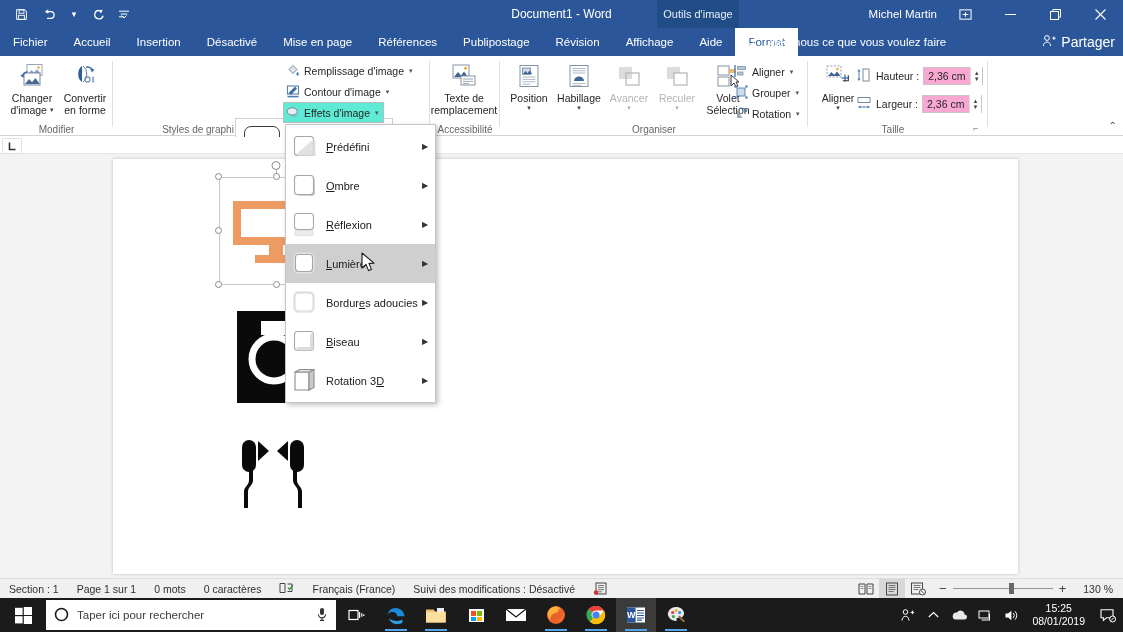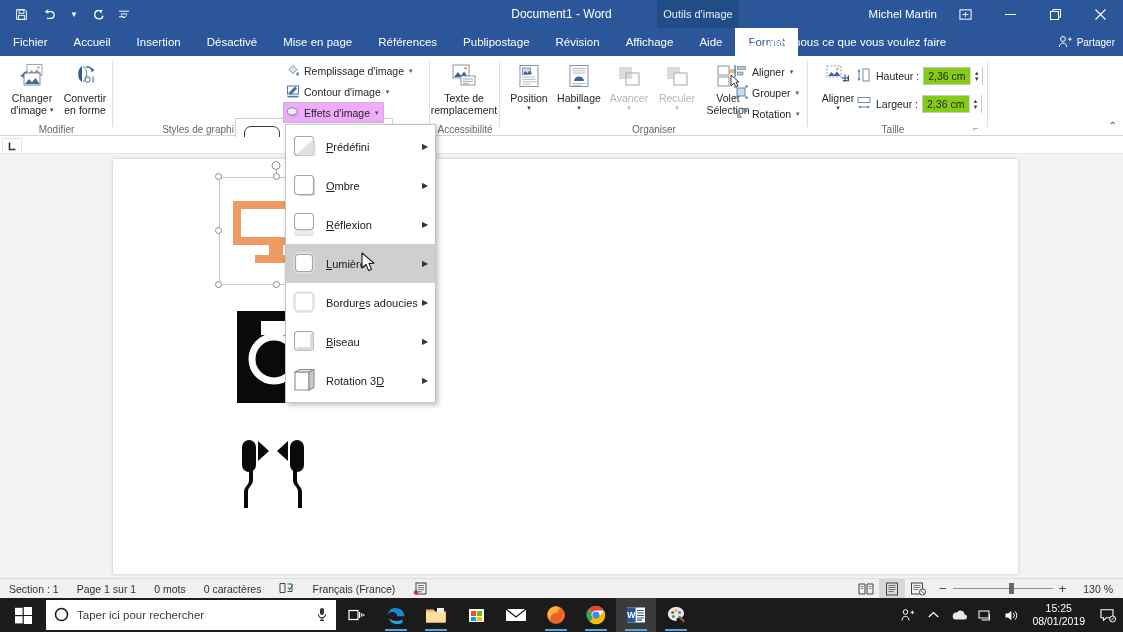--- a/index.html
+++ b/index.html
@@ -52,21 +52,21 @@
     display:flex; align-items:center; padding:0 13px; font-size:11.5px; color:#fff;
     cursor:pointer; white-space:nowrap;
   }
   .tab.active { background:#fff; color:#2b579a; }
   .tellme {
     position:absolute; left:745px; top:0; height:28px; display:flex; align-items:center;
     gap:7px; font-size:11.5px; color:#fff; cursor:pointer;
   }
   .share {
     position:absolute; right:8px; top:0; height:28px; display:flex; align-items:center;
-    gap:5px; font-size:10px; color:#fff; cursor:pointer;
+    gap:5px; font-size:14px; color:#fff; cursor:pointer;
   }
 
   
   .ribbon {
     position:absolute; top:56px; left:0; width:1123px; height:80px;
     background:#fff; border-bottom:1px solid #d4d4d4;
   }
   .grp { position:absolute; top:0; height:80px; }
   .grp .glabel {
     position:absolute; bottom:1px; left:0; width:100%; text-align:center;
@@ -80,21 +80,21 @@
   }
   .bigbtn .ico { height:30px; display:flex; align-items:center; justify-content:center; }
   .bigbtn .lbl { font-size:10.5px; line-height:12px; text-align:center; color:#262626; }
   .bigbtn.dis .lbl { color:#b4b4b4; }
   .bigbtn .caret { font-size:7px; line-height:8px; color:#444; }
 
   .smallbtn {
     position:absolute; display:flex; align-items:center; gap:4px; height:19px;
     padding:0 4px 0 2px; cursor:pointer; font-size:10.5px; white-space:nowrap;
   }
-  .smallbtn.sel { background:#f0abfc; outline:1px solid #bcbcbc;}
+  .smallbtn.sel { background:#5eead4; outline:1px solid #bcbcbc;}
   .smallbtn .dd { font-size:7px; color:#555; margin-left:1px;}
 
   
   .gallery {
     position:absolute; left:122px; top:62px; width:148px; height:48px;
     border:1px solid #d0d0d0; background:#fff; display:flex; align-items:center; gap:8px;
     padding-left:8px;
   }
   .swatch { width:36px; height:32px; border-radius:7px; background:#fff; cursor:pointer; }
   .galnav {
@@ -103,21 +103,21 @@
     display:flex; flex-direction:column;
   }
   .galnav div {
     flex:1; display:flex; align-items:center; justify-content:center;
     font-size:6px; color:#555; cursor:pointer; border-bottom:1px solid #ececec;
   }
   .galnav div:last-child { border-bottom:none; }
 
   .spinfield {
     display:inline-flex; align-items:center; border:1px solid #c6c6c6; height:18px;
-    background:#84cc16; width:60px; font-size:10.5px; padding-left:4px; color:#262626;
+    background:#f9a8d4; width:60px; font-size:10.5px; padding-left:4px; color:#262626;
   }
   .spinarrows {
     width:12px; height:18px; border-left:1px solid #dcdcdc;
     display:flex; flex-direction:column; justify-content:center; align-items:center;
     margin-left:auto; background:#fff; cursor:pointer;
   }
   .spinarrows span { font-size:6px; line-height:6px; color:#444; }
   .sizerow { position:absolute; display:flex; align-items:center; gap:4px; font-size:10.5px; }
 
   .dlglaunch {
@@ -901,20 +901,21 @@
     <div class="sb">0 mots</div>
     <div class="sb">0 caractères</div>
     <div class="sb">
       <svg width="15" height="13" viewBox="0 0 15 13">
           <path d="M1 1.5 h5 v9 h-5z" fill="none" stroke="#444" stroke-width="1"></path>
           <path d="M8.5 2 h4.5 v7.5 h-4.5" fill="none" stroke="#444" stroke-width="1"></path>
           <path d="M9 5.5 l1.6 2 L13.6 3" fill="none" stroke="#2b8a2b" stroke-width="1.2"></path>
         </svg>
     </div>
     <div class="sb">Français (France)</div>
+    <div class="sb">Suivi des modifications : Désactivé</div>
     <div class="sb">
       <svg width="14" height="13" viewBox="0 0 14 13">
           <rect x="3" y="1" width="10" height="11" fill="none" stroke="#444" stroke-width="1"></rect>
           <path d="M5 3.5h6M5 5.6h6M5 7.7h6M5 9.8h4" stroke="#666" stroke-width="0.9"></path>
           <circle cx="3" cy="10.5" r="2.2" fill="#c33"></circle>
         </svg>
     </div>
 
     <div style="margin-left:auto; display:flex; align-items:center;">
       <div class="viewbtn">

